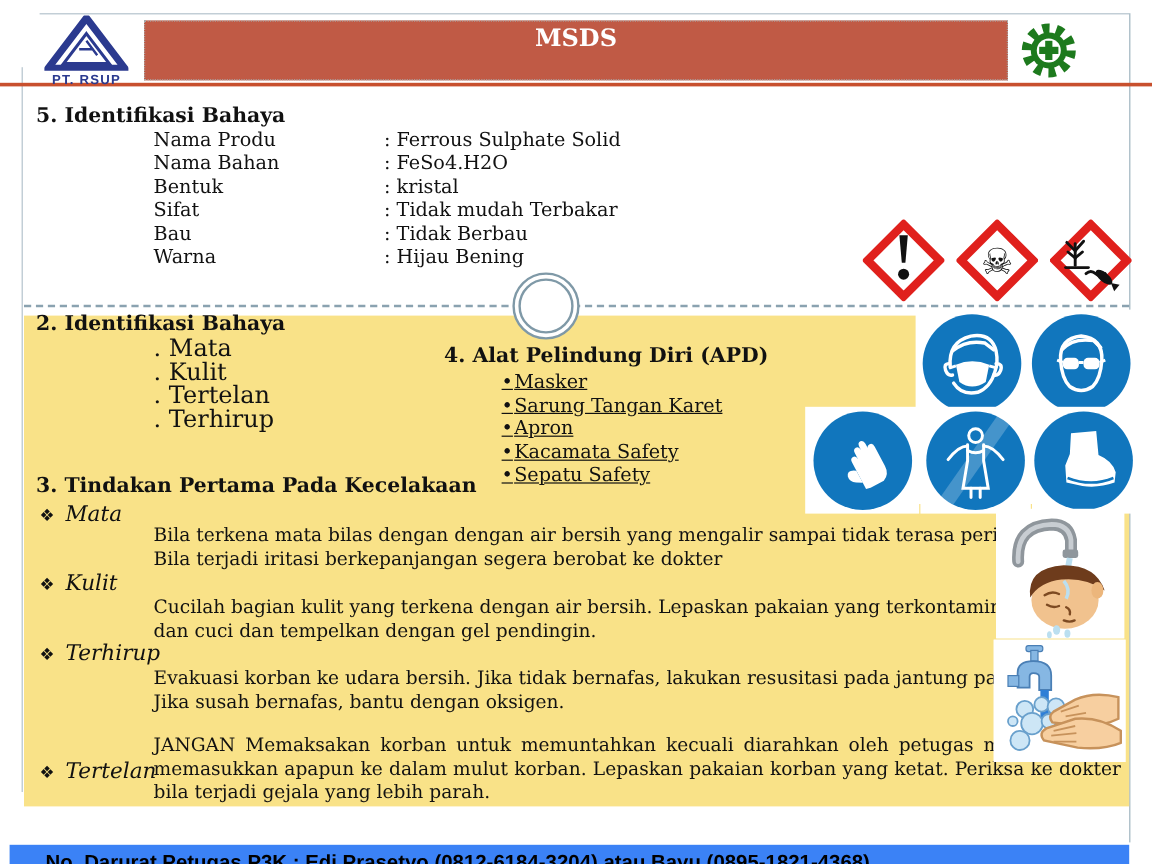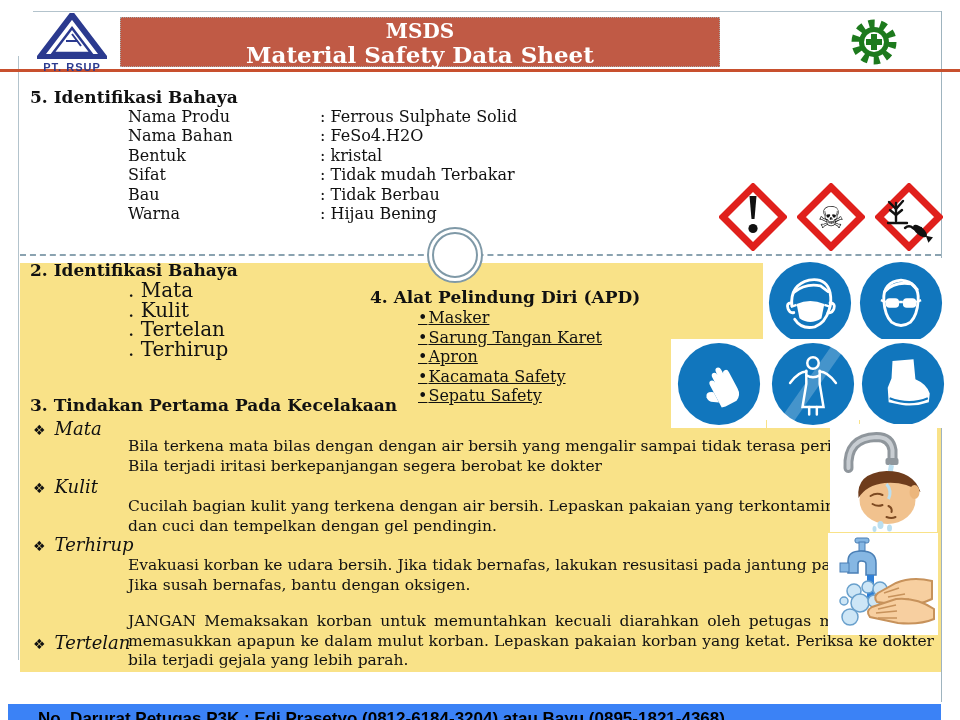--- a/index.html
+++ b/index.html
@@ -7,21 +7,21 @@
         font-family:"DejaVu Serif","Liberation Serif",serif;color:#111;}
   .abs{position:absolute;}
 
   
   #top-line{left:33px;top:11px;width:908px;border-top:1px solid #b3c3cc;}
   #left-line{left:18px;top:56px;height:604px;border-left:1px solid #b3c3cc;}
   #right-line{left:941px;top:11px;height:691px;border-left:1px solid #9fb4bf;}
   #header-rule{left:0;top:69px;width:960px;height:3px;background:#C8502E;}
 
   
-  #banner{left:120px;top:17px;width:600px;height:50px;background:#C05A45;
+  #banner{left:120px;top:17px;width:720px;height:50px;background:#C05A45;
           border:1px dotted #a9a9a9;text-align:center;color:#fff;box-sizing:border-box;}
   .banner-l1{font-size:20px;font-weight:bold;line-height:23px;margin-top:2px;}
   .banner-l2{font-size:23px;font-weight:bold;line-height:24px;}
   #logo{left:30px;top:13px;width:84px;height:70px;text-align:center;}
   #logo .logo-label{display:block;font-family:"Liberation Sans",sans-serif;font-weight:bold;
           font-size:11px;letter-spacing:1px;color:#2B3A8F;margin-top:-2px;}
   #gear{left:842px;top:16px;width:64px;height:52px;}
 
   
   .h{font-weight:bold;font-size:17px;white-space:nowrap;}
@@ -98,21 +98,20 @@
         <polygon points="35,2 67,44 3,44" fill="none" stroke="#2B3A8F" stroke-width="6"></polygon>
         <polygon points="35,15 54,40 16,40" fill="none" stroke="#2B3A8F" stroke-width="2.5"></polygon>
         <path d="M35 21 L44 33 M29 28 L41 28" stroke="#2B3A8F" stroke-width="2" fill="none"></path>
       </svg>
     </span>
     <span class="logo-label">PT. RSUP</span>
   </div>
 
   <div class="abs" id="banner">
     <div class="banner-l1">MSDS</div>
-    <div class="banner-l2">Material Safety Data Sheet</div>
   </div>
 
   <div class="abs" id="gear">
     <svg viewBox="0 0 64 52" width="64" height="52">
       <circle cx="32" cy="26" r="18" fill="none" stroke="#1D7A1D" stroke-width="9" stroke-dasharray="5.8 5.5"></circle>
       <circle cx="32" cy="26" r="15" fill="#1D7A1D"></circle>
       <circle cx="32" cy="26" r="10" fill="#fff"></circle>
       <rect x="24" y="23" width="16" height="6" fill="#1D7A1D"></rect>
       <rect x="29" y="18" width="6" height="16" fill="#1D7A1D"></rect>
     </svg>

